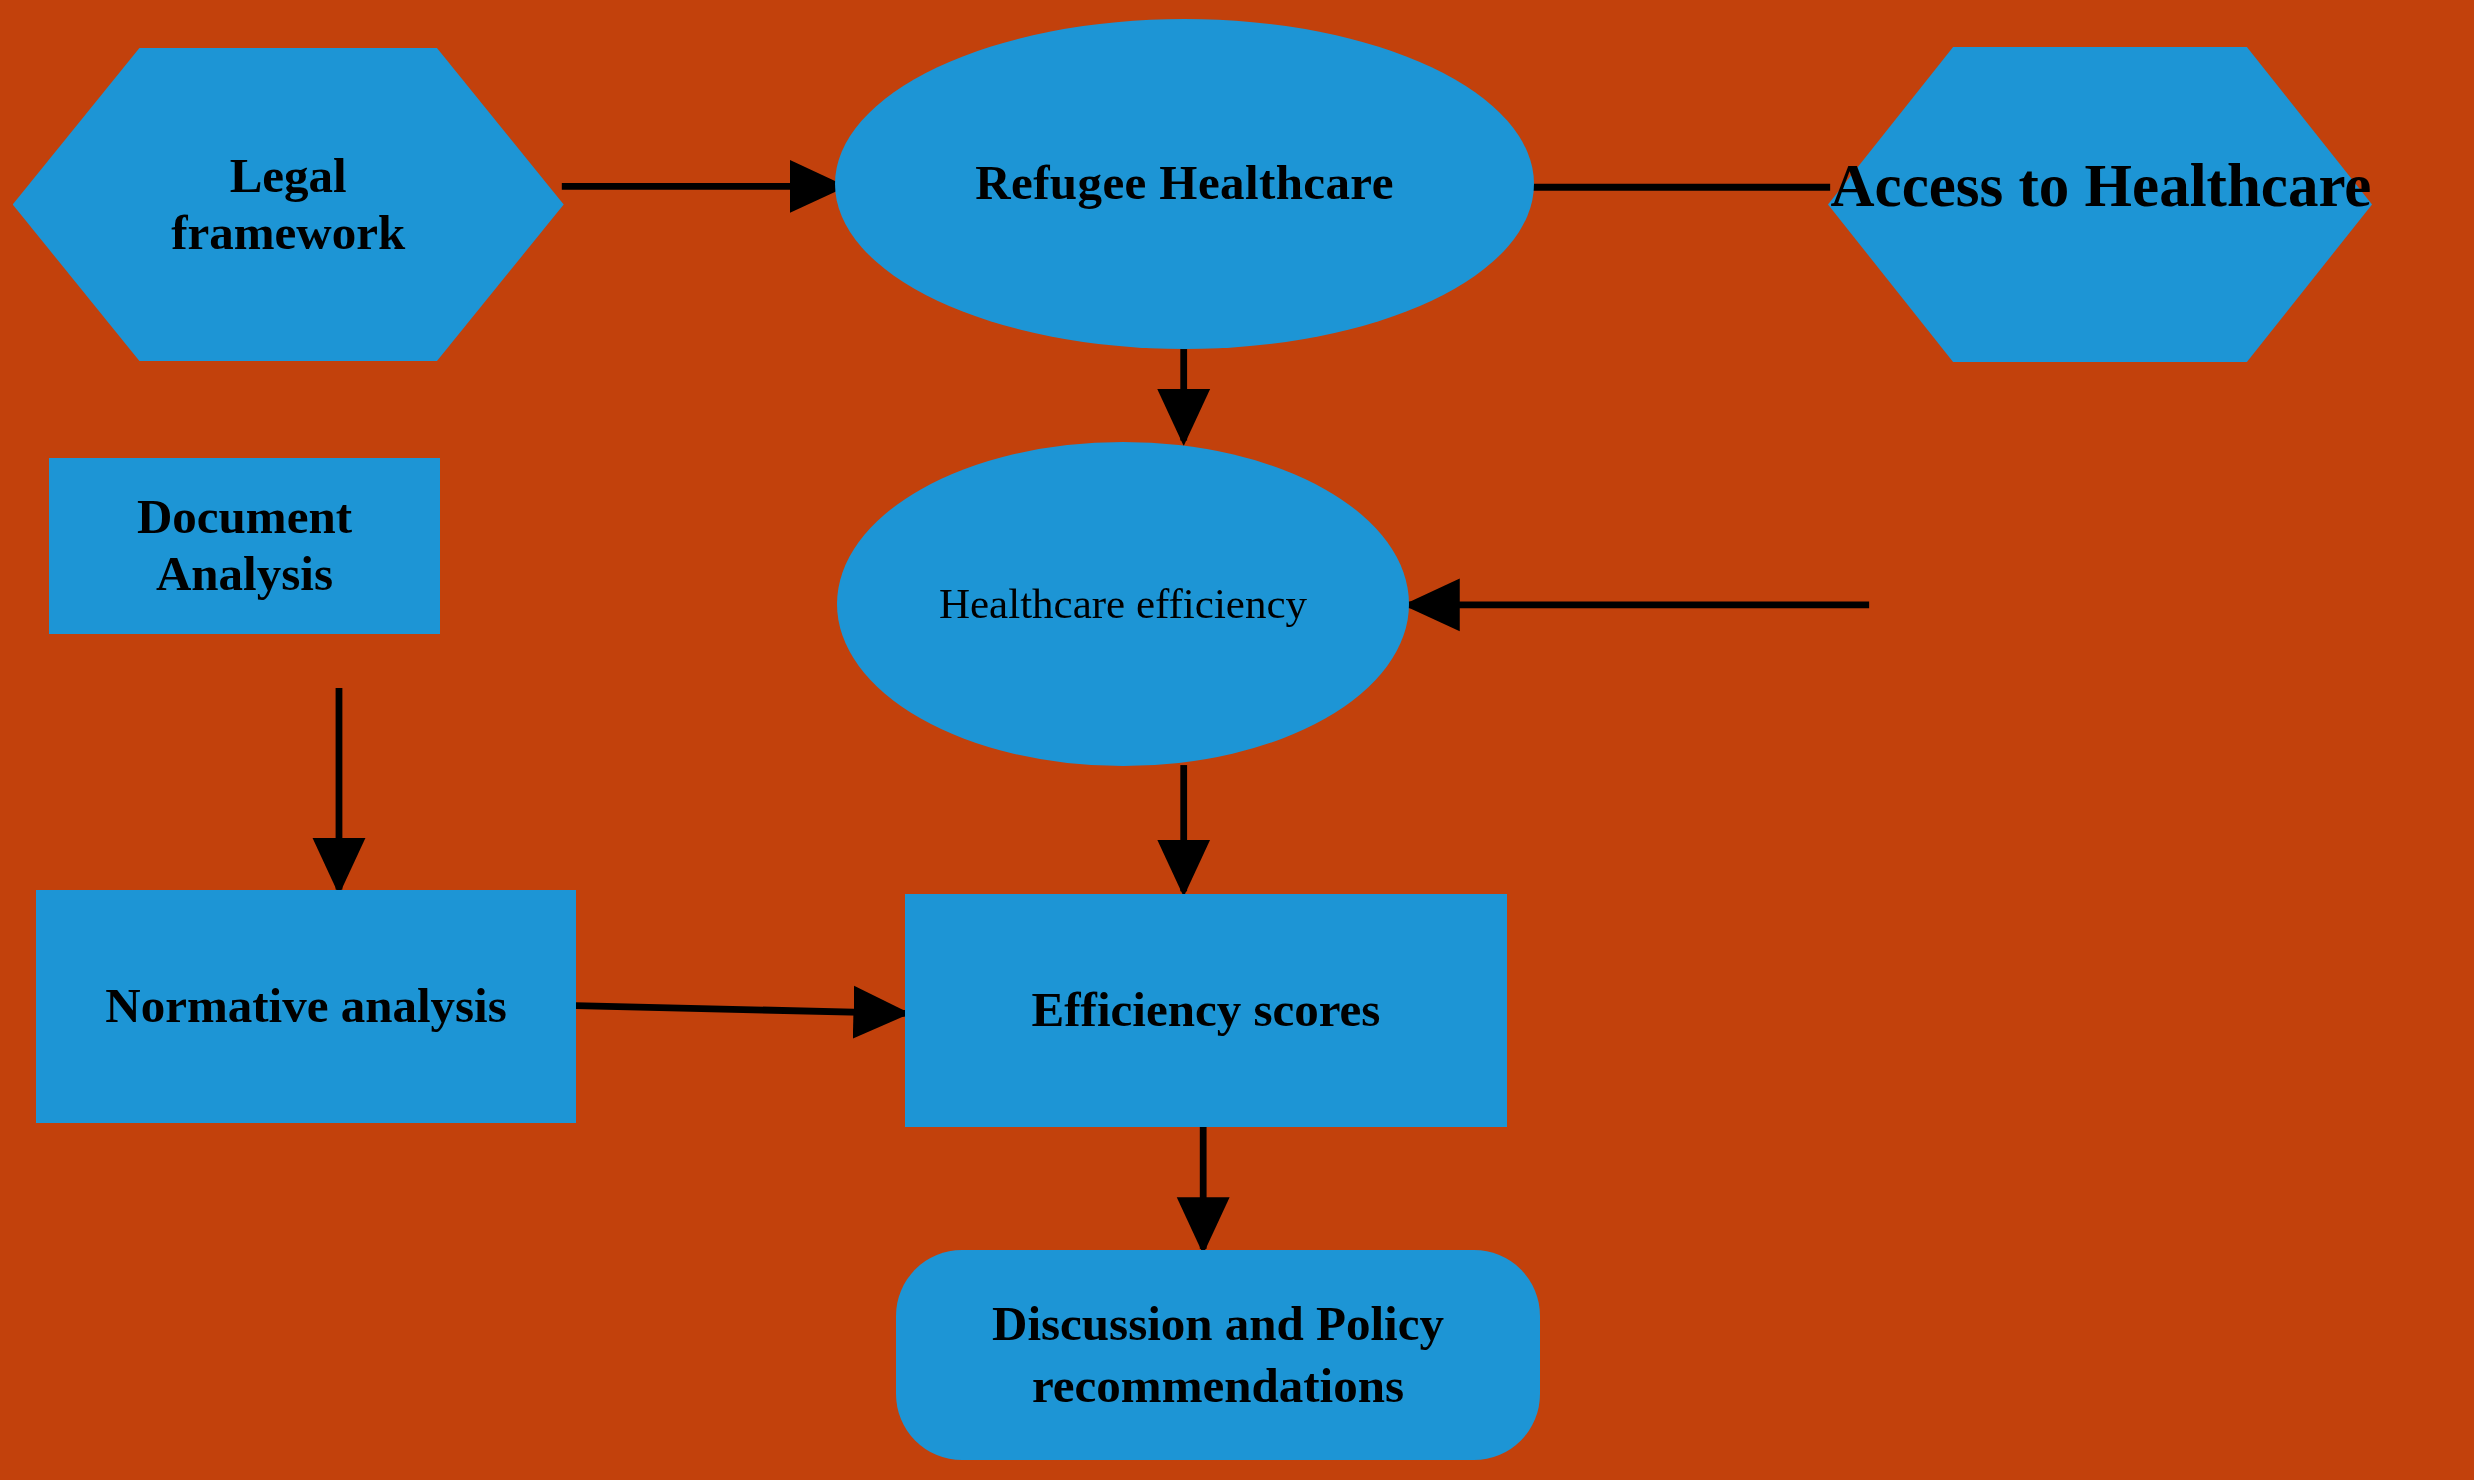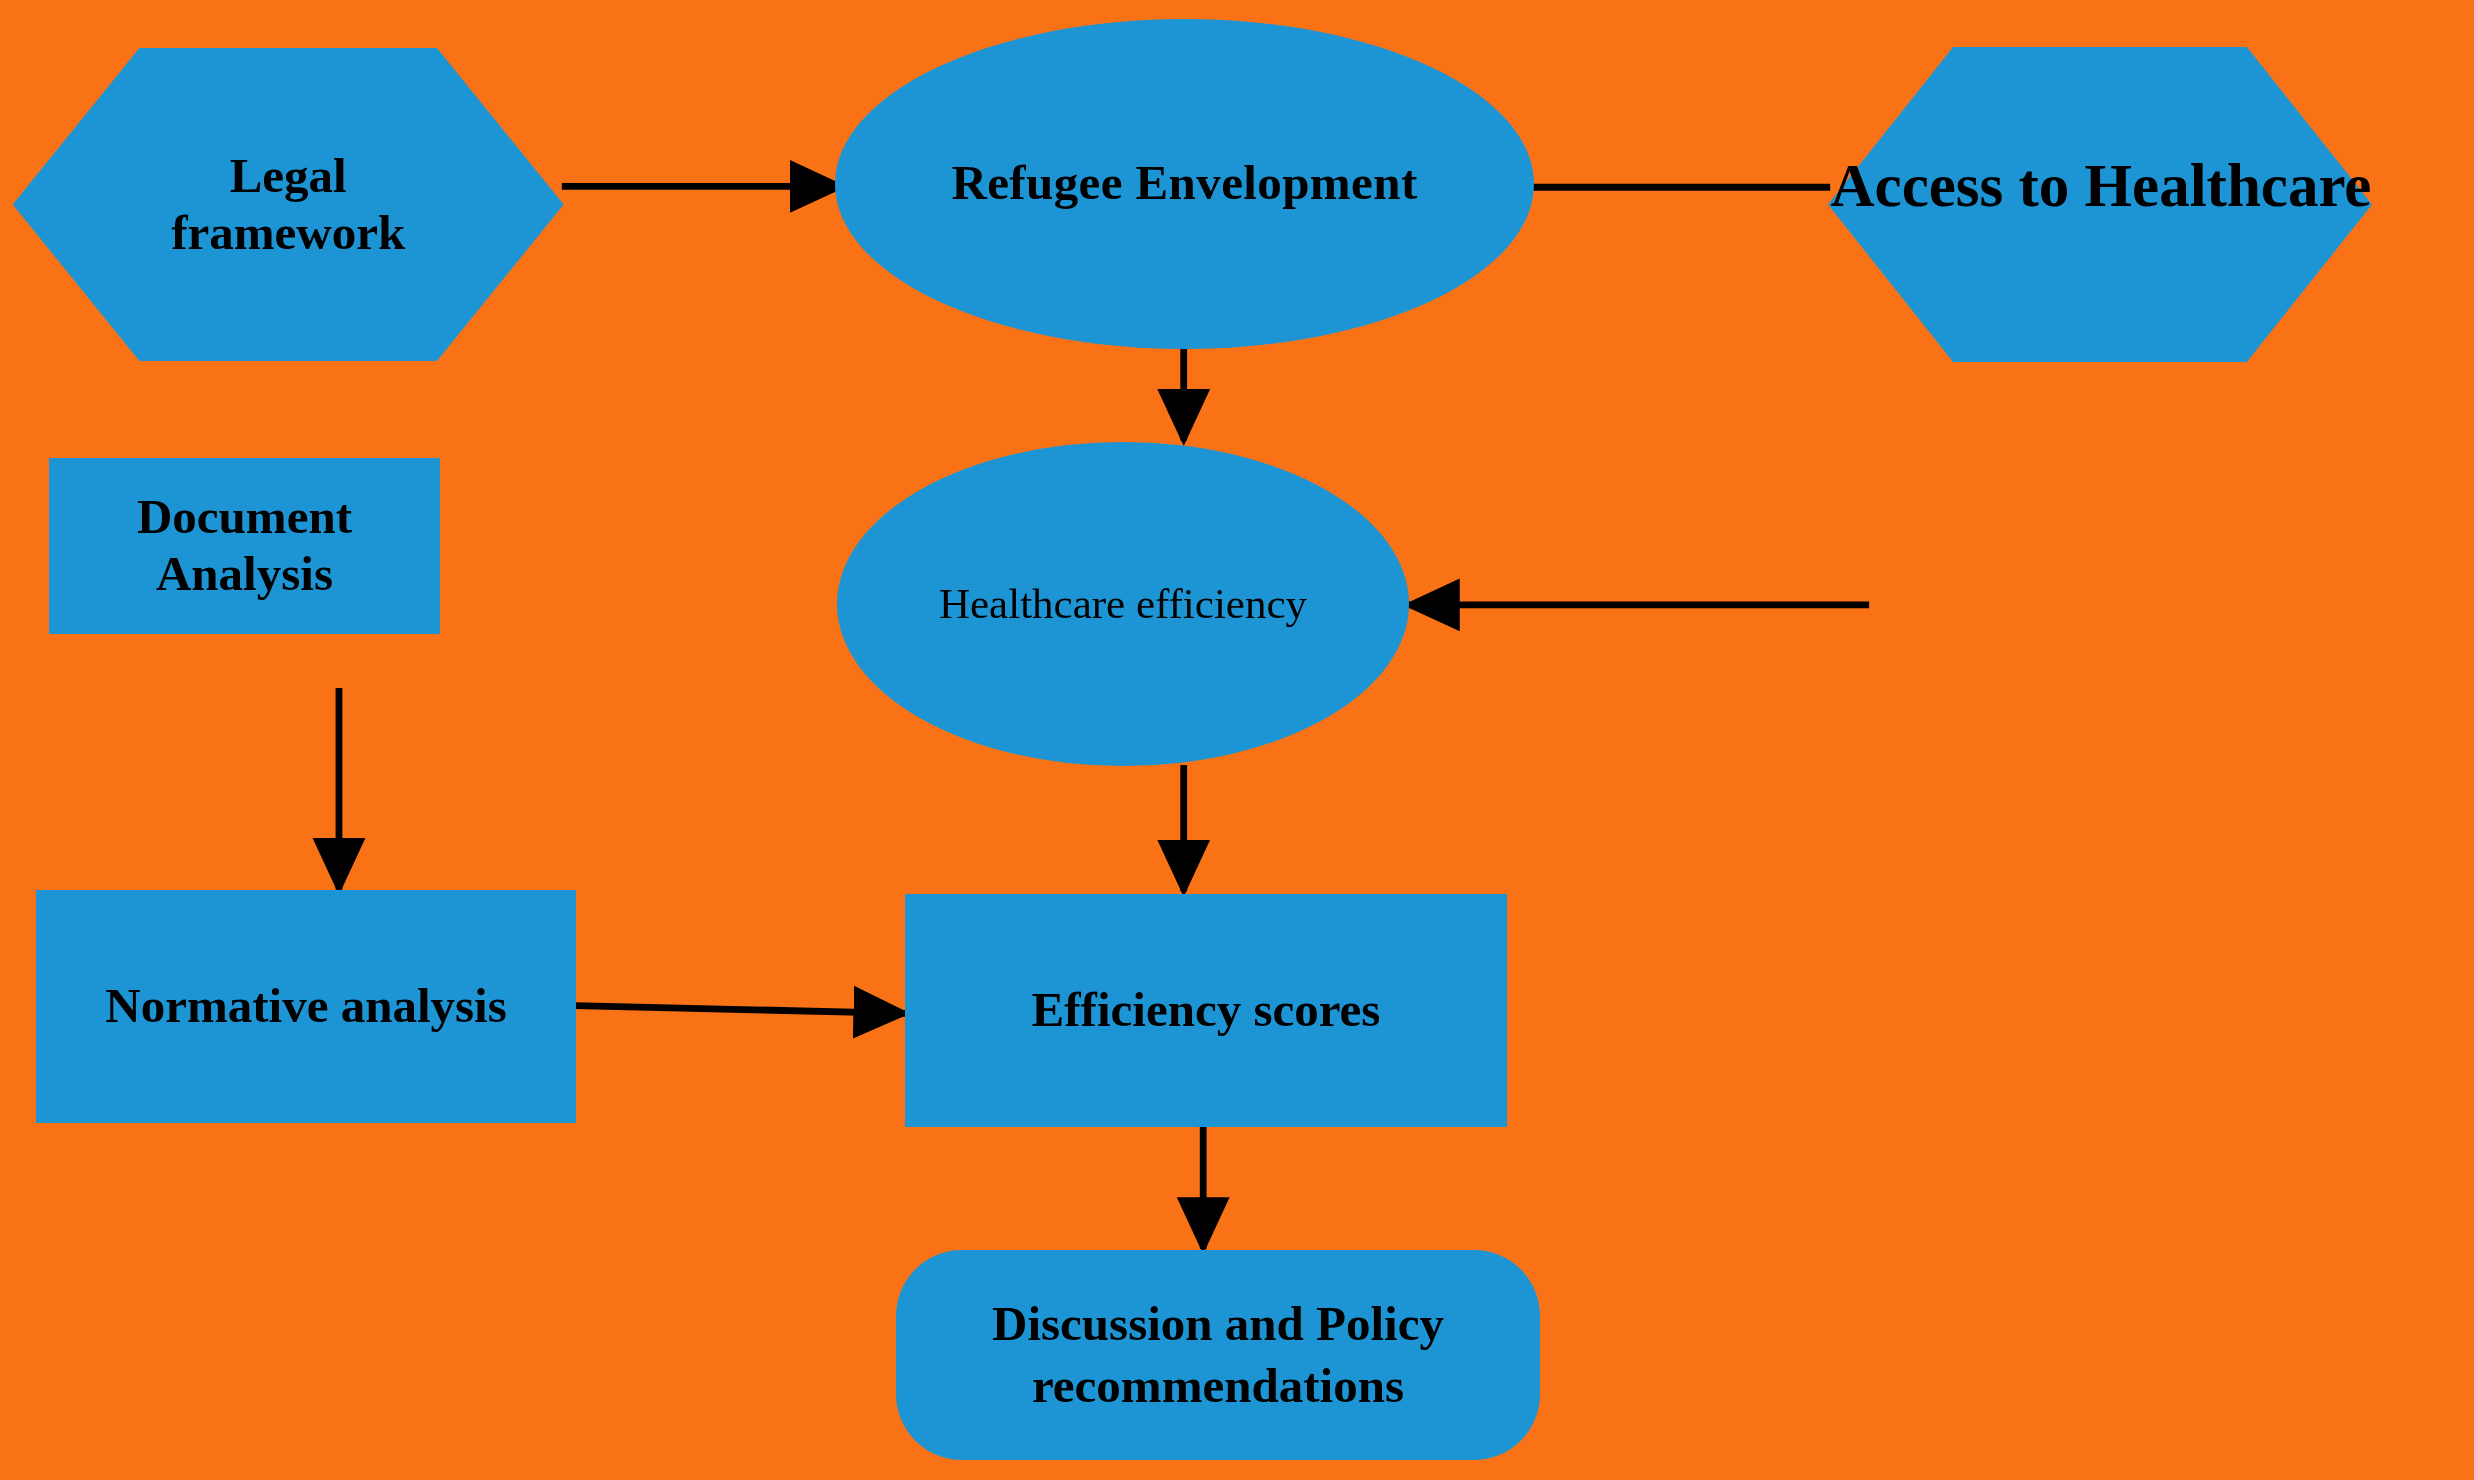--- a/index.html
+++ b/index.html
@@ -4,21 +4,21 @@
 <style>
   html, body {
     margin: 0;
     padding: 0;
     background: #ffffff;
   }
   #canvas {
     position: relative;
     width: 2475px;
     height: 1481px;
-    background: #f97316;
+    background: #c2410c;
     overflow: hidden;
     font-family: "Liberation Serif", "DejaVu Serif", serif;
   }
   #edges {
     position: absolute;
     left: 0;
     top: 0;
     width: 2475px;
     height: 1481px;
     pointer-events: none;
@@ -124,21 +124,21 @@
       <line x1="1420" y1="1330" x2="1420" y2="1474" stroke="#000000" stroke-width="8" marker-end="url(#arrowhead)"></line>
     </g>
   </svg>
 
   <div class="node shape-hexagon t-legal" style="left:12.7px; top:48px; width:551px; height:313px;">
     <span class="label">Legal
 framework</span>
   </div>
 
   <div class="node shape-ellipse t-refugee" style="left:835px; top:18.6px; width:699px; height:330px;">
-    <span class="label">Refugee Envelopment</span>
+    <span class="label">Refugee Healthcare</span>
   </div>
 
   <div class="node shape-hexagon" style="left:1828px; top:47px; width:544px; height:315px;"></div>
   <div class="overlay-label t-access" style="left:1813px; top:137px; width:576px; height:97px;">Access to Healthcare</div>
 
   <div class="node shape-rect t-docanalysis" style="left:49px; top:458px; width:391px; height:176px; align-items:center;">
     <span class="label">Document Analysis</span>
   </div>
 
   <div class="node shape-ellipse t-healthEff" style="left:837px; top:442px; width:572px; height:324px;">

